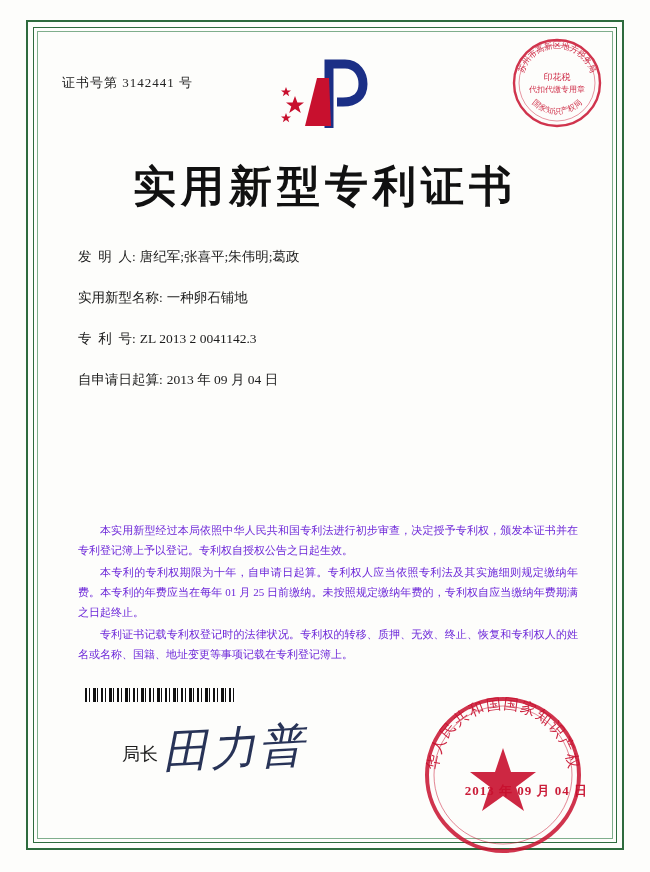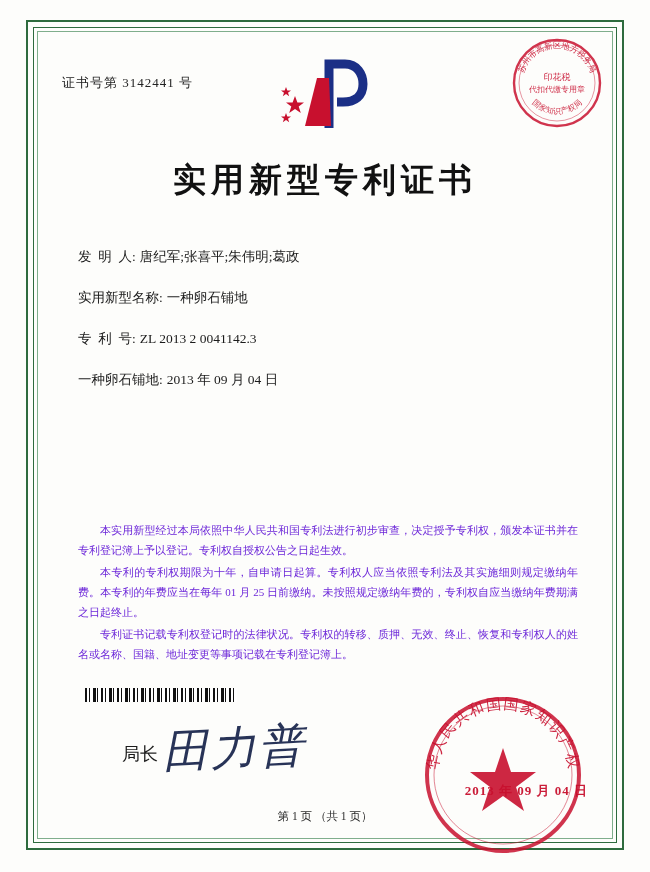--- a/index.html
+++ b/index.html
@@ -78,21 +78,21 @@
     justify-content: center;
   }
 
   
   .title {
     position: absolute;
     left: 0;
     right: 0;
     top: 158px;
     text-align: center;
-    font-size: 33px;
+    font-size: 43px;
     font-weight: bold;
     letter-spacing: 5px;
     font-family: "DejaVu Serif", "Liberation Serif", serif;
     color: #111;
   }
 
   
   .fields {
     position: absolute;
     left: 78px;
@@ -248,21 +248,21 @@
     </div>
     <div class="field-row">
       <span class="field-label">实用新型名称:</span>
       <span class="field-value">一种卵石铺地</span>
     </div>
     <div class="field-row">
       <span class="field-label">专  利  号:</span>
       <span class="field-value">ZL 2013 2 0041142.3</span>
     </div>
     <div class="field-row">
-      <span class="field-label">一种卵石铺地:</span>
+      <span class="field-label">自申请日起算:</span>
       <span class="field-value">2013 年 09 月 04 日</span>
     </div>
   </div>
 
   <div class="body-text">
     <p>本实用新型经过本局依照中华人民共和国专利法进行初步审查，决定授予专利权，颁发本证书并在专利登记簿上予以登记。专利权自授权公告之日起生效。</p>
     <p>本专利的专利权期限为十年，自申请日起算。专利权人应当依照专利法及其实施细则规定缴纳年费。本专利的年费应当在每年 01 月 25 日前缴纳。未按照规定缴纳年费的，专利权自应当缴纳年费期满之日起终止。</p>
     <p>专利证书记载专利权登记时的法律状况。专利权的转移、质押、无效、终止、恢复和专利权人的姓名或名称、国籍、地址变更等事项记载在专利登记簿上。</p>
   </div>
 
@@ -279,15 +279,14 @@
       <text font-size="15" fill="#c8102e" opacity="0.9" letter-spacing="1.5" font-family="DejaVu Sans, sans-serif">
         <textPath href="#sealArcTop" startOffset="50%" text-anchor="middle">中华人民共和国国家知识产权局</textPath>
       </text>
       <g transform="translate(85,92)">
         <polygon fill="#c8102e" opacity="0.9" points="0,-34 8,-10 33,-10 13,5 21,29 0,14 -21,29 -13,5 -33,-10 -8,-10"></polygon>
       </g>
     </svg>
   </div>
   <div class="seal-date">2013 年 09 月 04 日</div>
 
-  <div class="footer">第 1 页 （共 1 页）</div>
 
 </div>
 
 </body></html>

